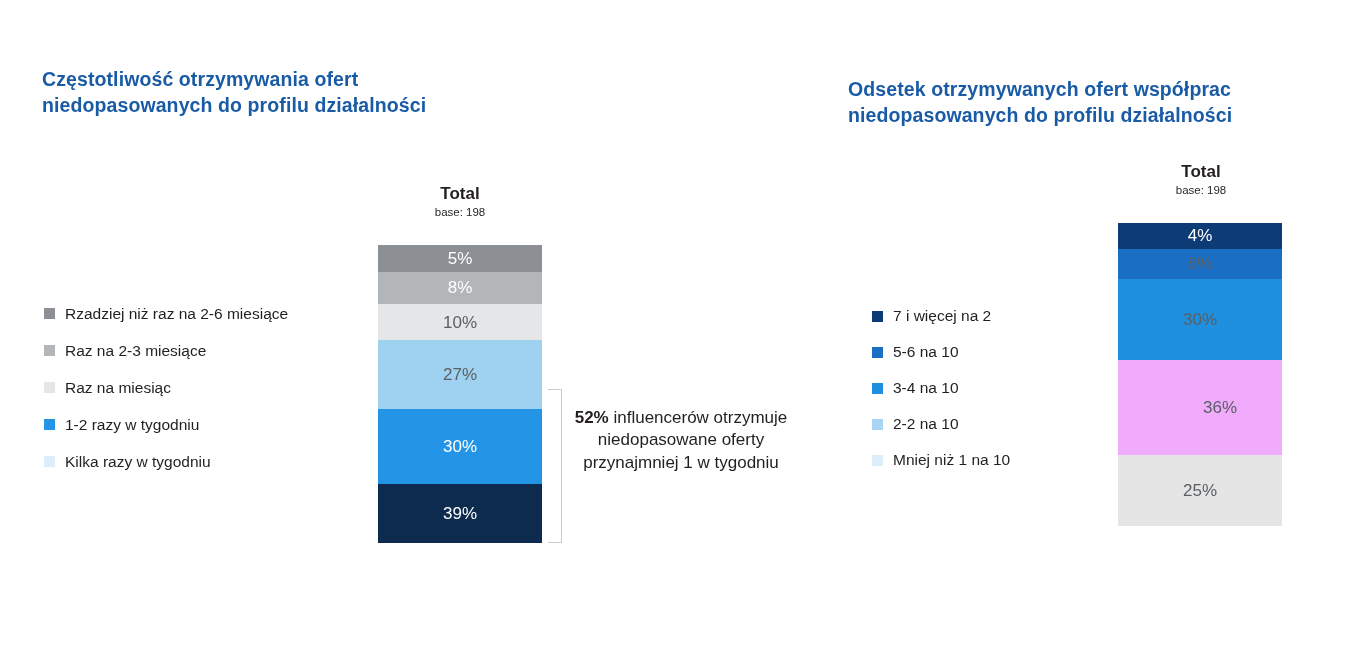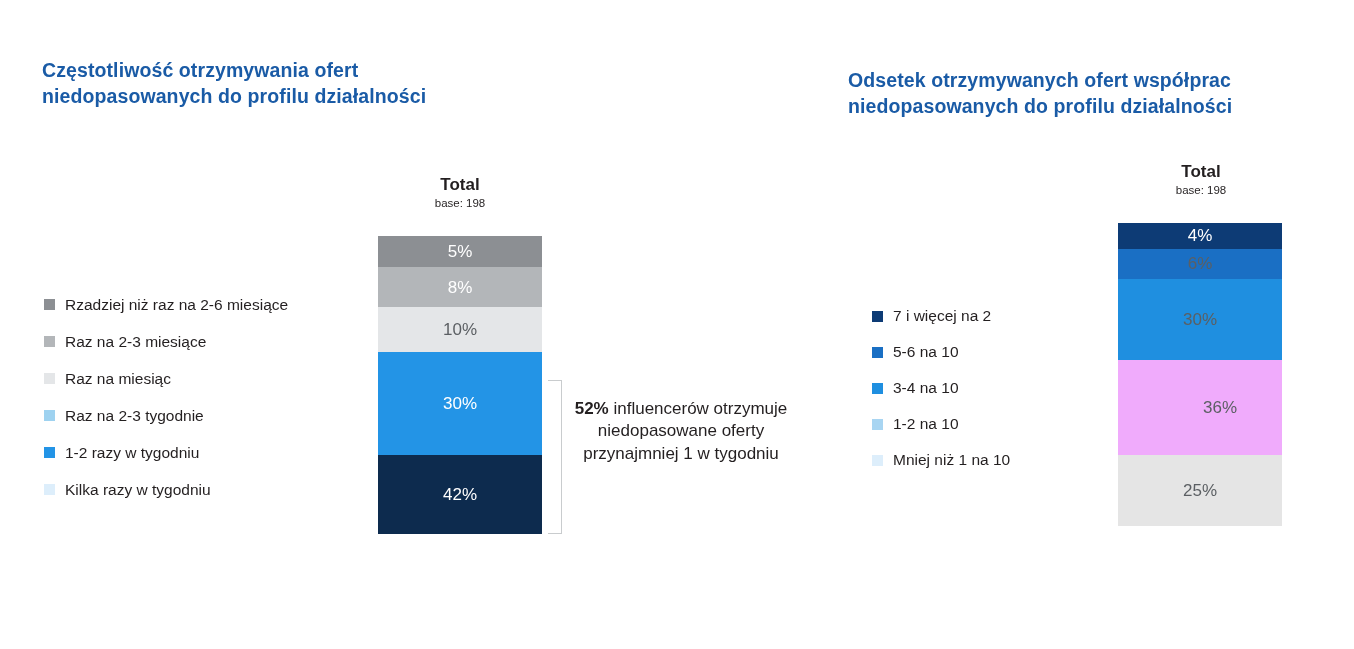--- a/index.html
+++ b/index.html
@@ -11,21 +11,21 @@
     width: 1354px;
     height: 649px;
     position: relative;
     font-family: "Liberation Sans", sans-serif;
     color: #231f20;
     overflow: hidden;
   }
 
   .panel {
     position: absolute;
-    top: 8px;
+    top: 17px;
     height: 466px;
   }
   #panel-left  { left: 0px;   width: 820px; }
   #panel-right { left: 820px; width: 534px; }
 
   .panel-title {
     position: absolute;
     font-size: 19.5px;
     font-weight: bold;
     color: #1a5ba6;
@@ -139,25 +139,28 @@
   <div class="bar" id="bar-left">
     <div class="seg" style="flex:5 0 auto; background:#8c8f93;">
       <span style="color:#ffffff;">5%</span>
     </div>
     <div class="seg" style="flex:8 0 auto; background:#b3b6b9;">
       <span style="color:#ffffff;">8%</span>
     </div>
     <div class="seg" style="flex:10 0 auto; background:#e4e6e8;">
       <span style="color:#5b5f63;">10%</span>
     </div>
+    <div class="seg" style="flex:27 0 auto; background:#9ed2f0;">
+      <span style="color:#5b5f63;">27%</span>
+    </div>
     <div class="seg" style="flex:30 0 auto; background:#2394e6;">
       <span style="color:#ffffff;">30%</span>
     </div>
     <div class="seg" style="flex:22 0 auto; background:#0d2b4e;">
-      <span style="color:#ffffff;">42%</span>
+      <span style="color:#ffffff;">39%</span>
     </div>
   </div>
 
   <div id="bracket"></div>
 
   <div id="callout">
     <b>52%</b><span> influencerów otrzymuje niedopasowane oferty przynajmniej 1 w tygodniu</span>
   </div>
 
   <div class="legend" id="legend-left">
@@ -165,24 +168,20 @@
       <span class="swatch" style="background:#8c8f93;"></span>
       <span class="legend-text">Rzadziej niż raz na 2-6 miesiące</span>
     </div>
     <div class="legend-row">
       <span class="swatch" style="background:#b3b6b9;"></span>
       <span class="legend-text">Raz na 2-3 miesiące</span>
     </div>
     <div class="legend-row">
       <span class="swatch" style="background:#e4e6e8;"></span>
       <span class="legend-text">Raz na miesiąc</span>
-    </div>
-    <div class="legend-row">
-      <span class="swatch" style="background:#9ed2f0;"></span>
-      <span class="legend-text">Raz na 2-3 tygodnie</span>
     </div>
     <div class="legend-row">
       <span class="swatch" style="background:#2394e6;"></span>
       <span class="legend-text">1-2 razy w tygodniu</span>
     </div>
     <div class="legend-row">
       <span class="swatch" style="background:#ddeefb;"></span>
       <span class="legend-text">Kilka razy w tygodniu</span>
     </div>
   </div>
@@ -224,19 +223,19 @@
   <div class="legend-row">
     <span class="swatch" style="background:#1a6fc4;"></span>
     <span class="legend-text">5-6 na 10</span>
   </div>
   <div class="legend-row">
     <span class="swatch" style="background:#1f8fe0;"></span>
     <span class="legend-text">3-4 na 10</span>
   </div>
   <div class="legend-row">
     <span class="swatch" style="background:#a8d5f2;"></span>
-    <span class="legend-text">1-2 na 10</span>
+    <span class="legend-text">2-2 na 10</span>
   </div>
   <div class="legend-row">
     <span class="swatch" style="background:#ddeefb;"></span>
     <span class="legend-text">Mniej niż 1 na 10</span>
   </div>
 </div>
 
 </body></html>

